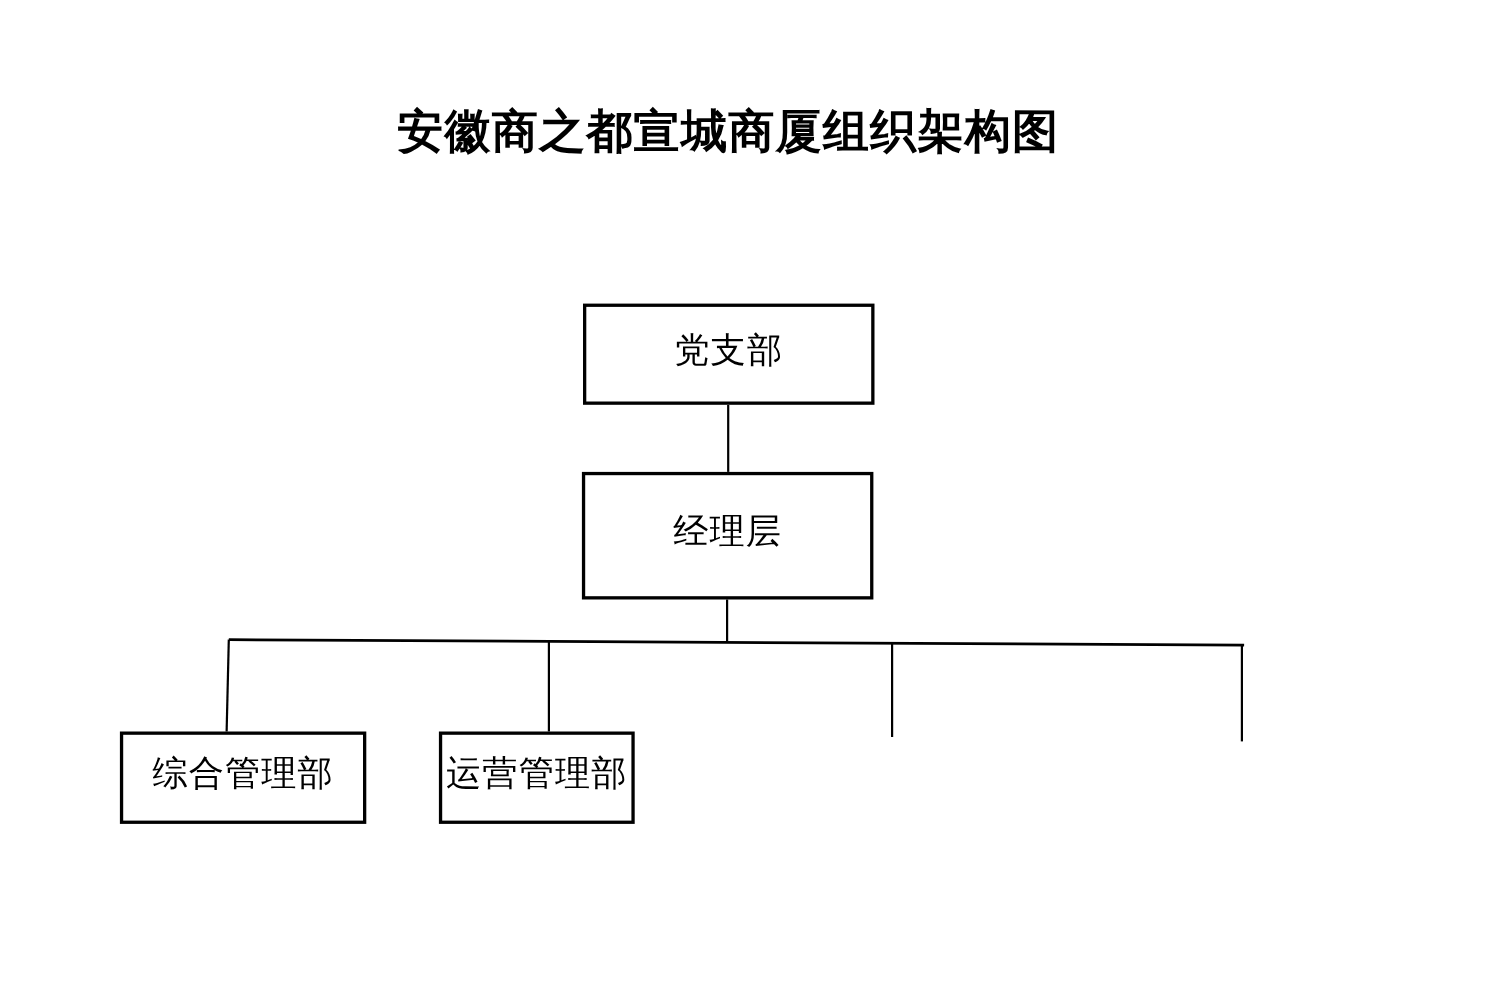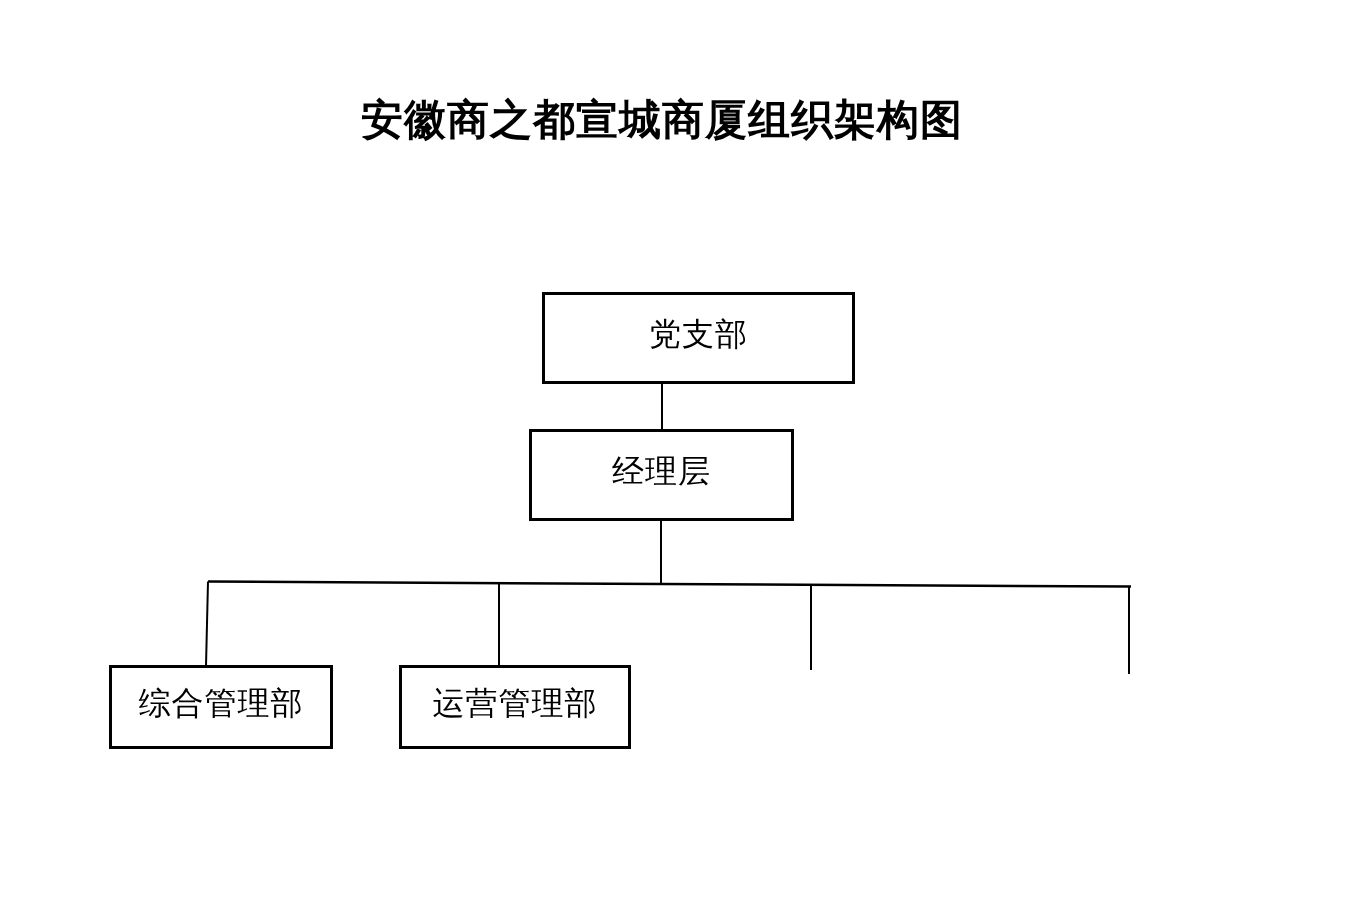--- a/index.html
+++ b/index.html
@@ -44,24 +44,24 @@
     background: #ffffff;
     display: flex;
     align-items: center;
     justify-content: center;
     font-size: 32px;
     letter-spacing: 1px;
     color: #000000;
     text-align: center;
     padding-bottom: 6px;
   }
-  .box-party   { left: 530px;  top: 292px; width: 313px; height: 92px; margin-left: 12px; }
-  .box-manager { left: 529px;  top: 429px; width: 265px; height: 92px; }
+  .box-party   { left: 530px;  top: 276px; width: 265px; height: 92px; }
+  .box-manager { left: 529px;  top: 429px; width: 265px; height: 116px; }
   .box-d1      { left: 109px;  top: 665px; width: 224px; height: 84px; }
-  .box-d2      { left: 399px;  top: 665px; width: 232px; height: 84px; }
+  .box-d2      { left: 399px;  top: 665px; width: 178px; height: 84px; }
   .box-d3      { left: 707px;  top: 669px; width: 209px; height: 84px; }
   .box-d4      { left: 1026px; top: 673px; width: 209px; height: 82px; }
 </style>
 </head>
 <body>
 
 <div class="page">
 
   <h1 class="chart-title">安徽商之都宣城商厦组织架构图</h1>
 

